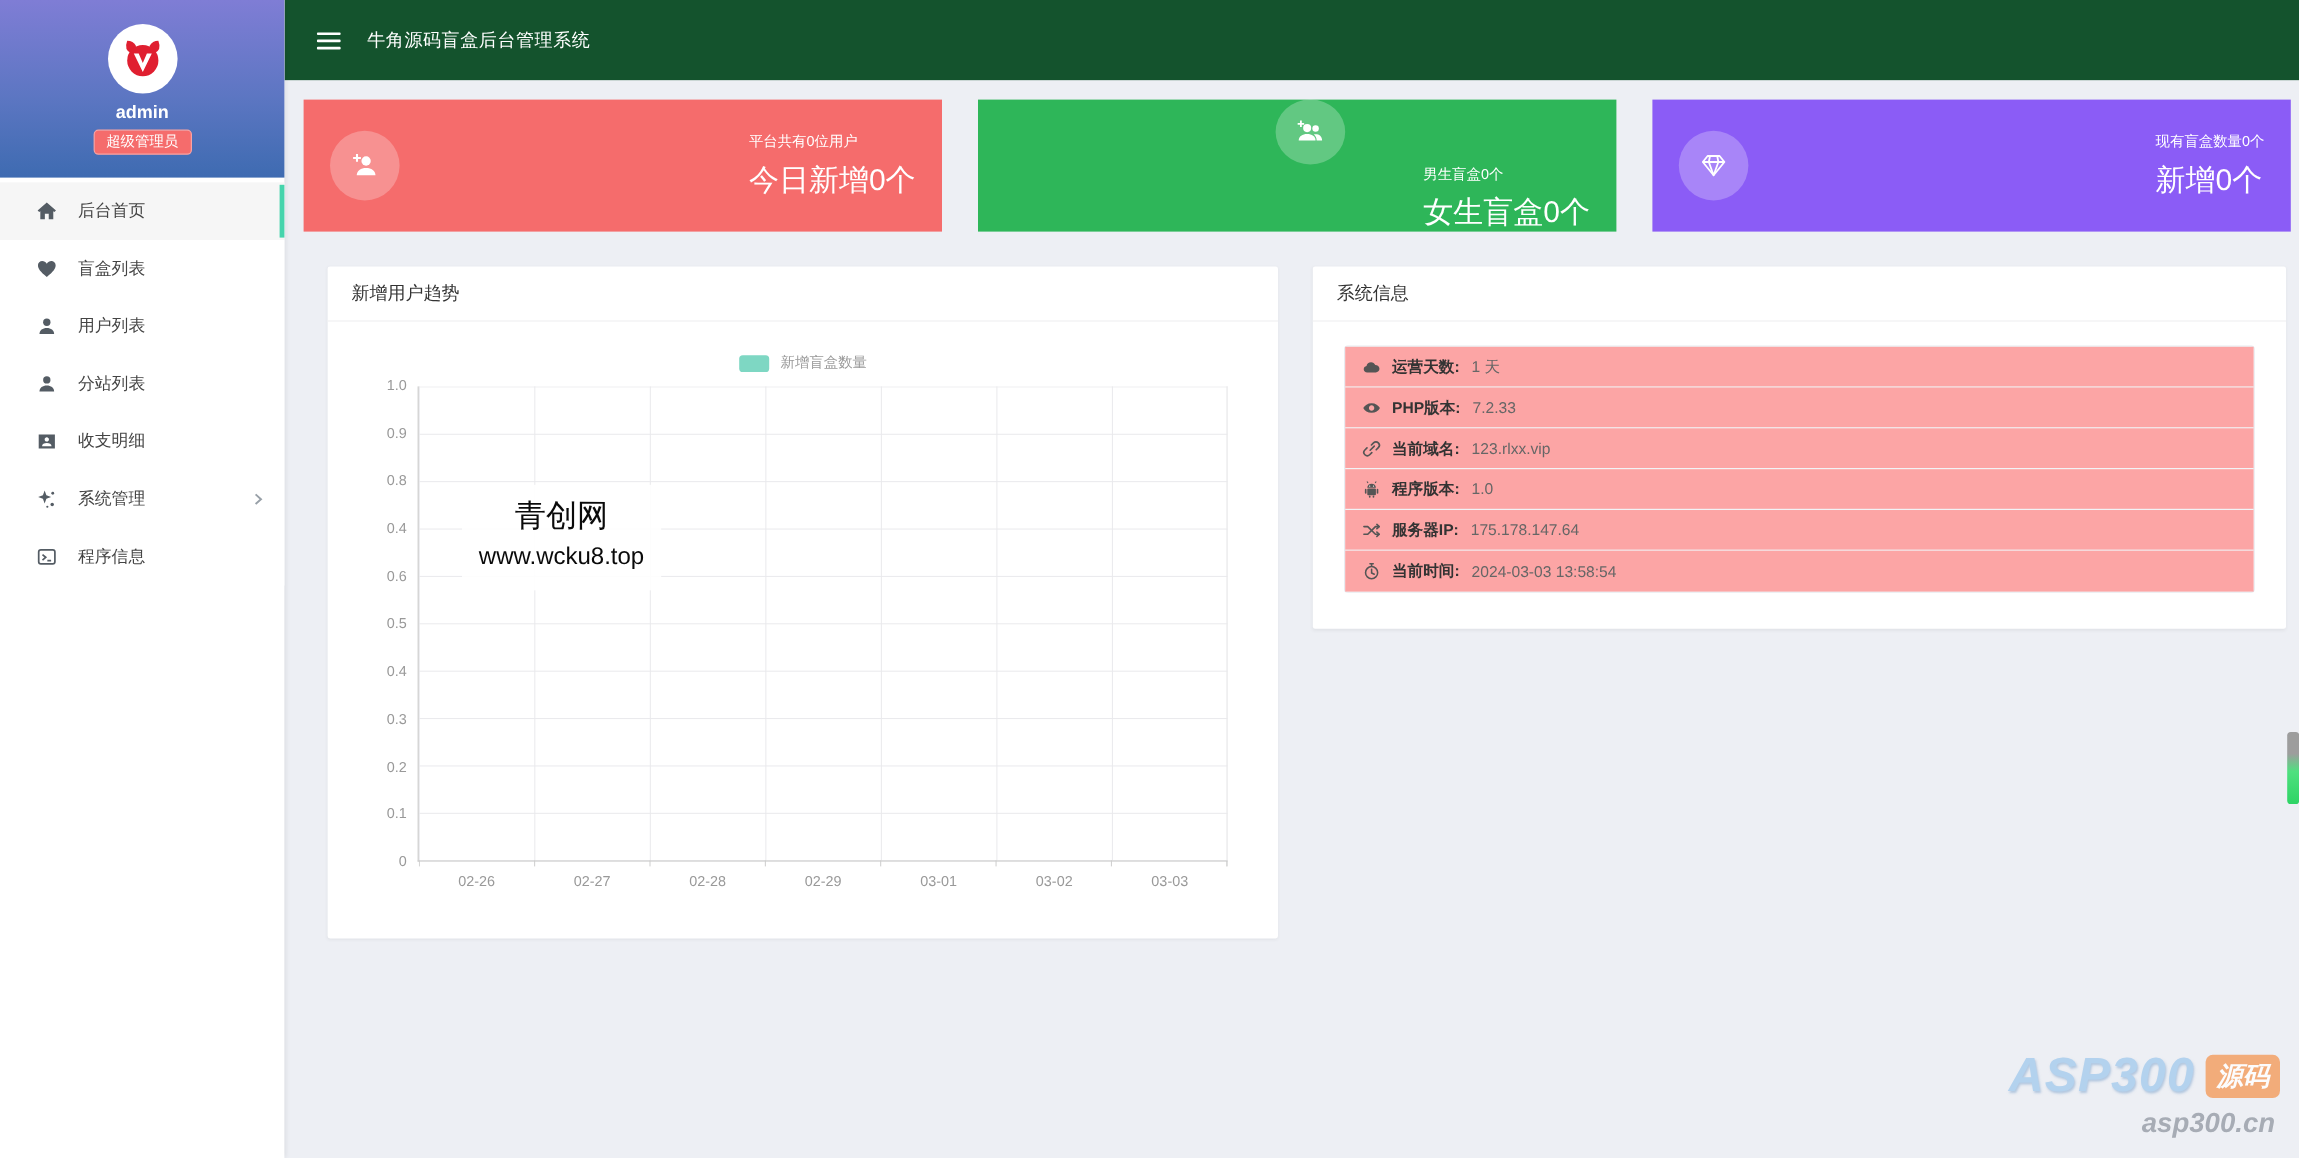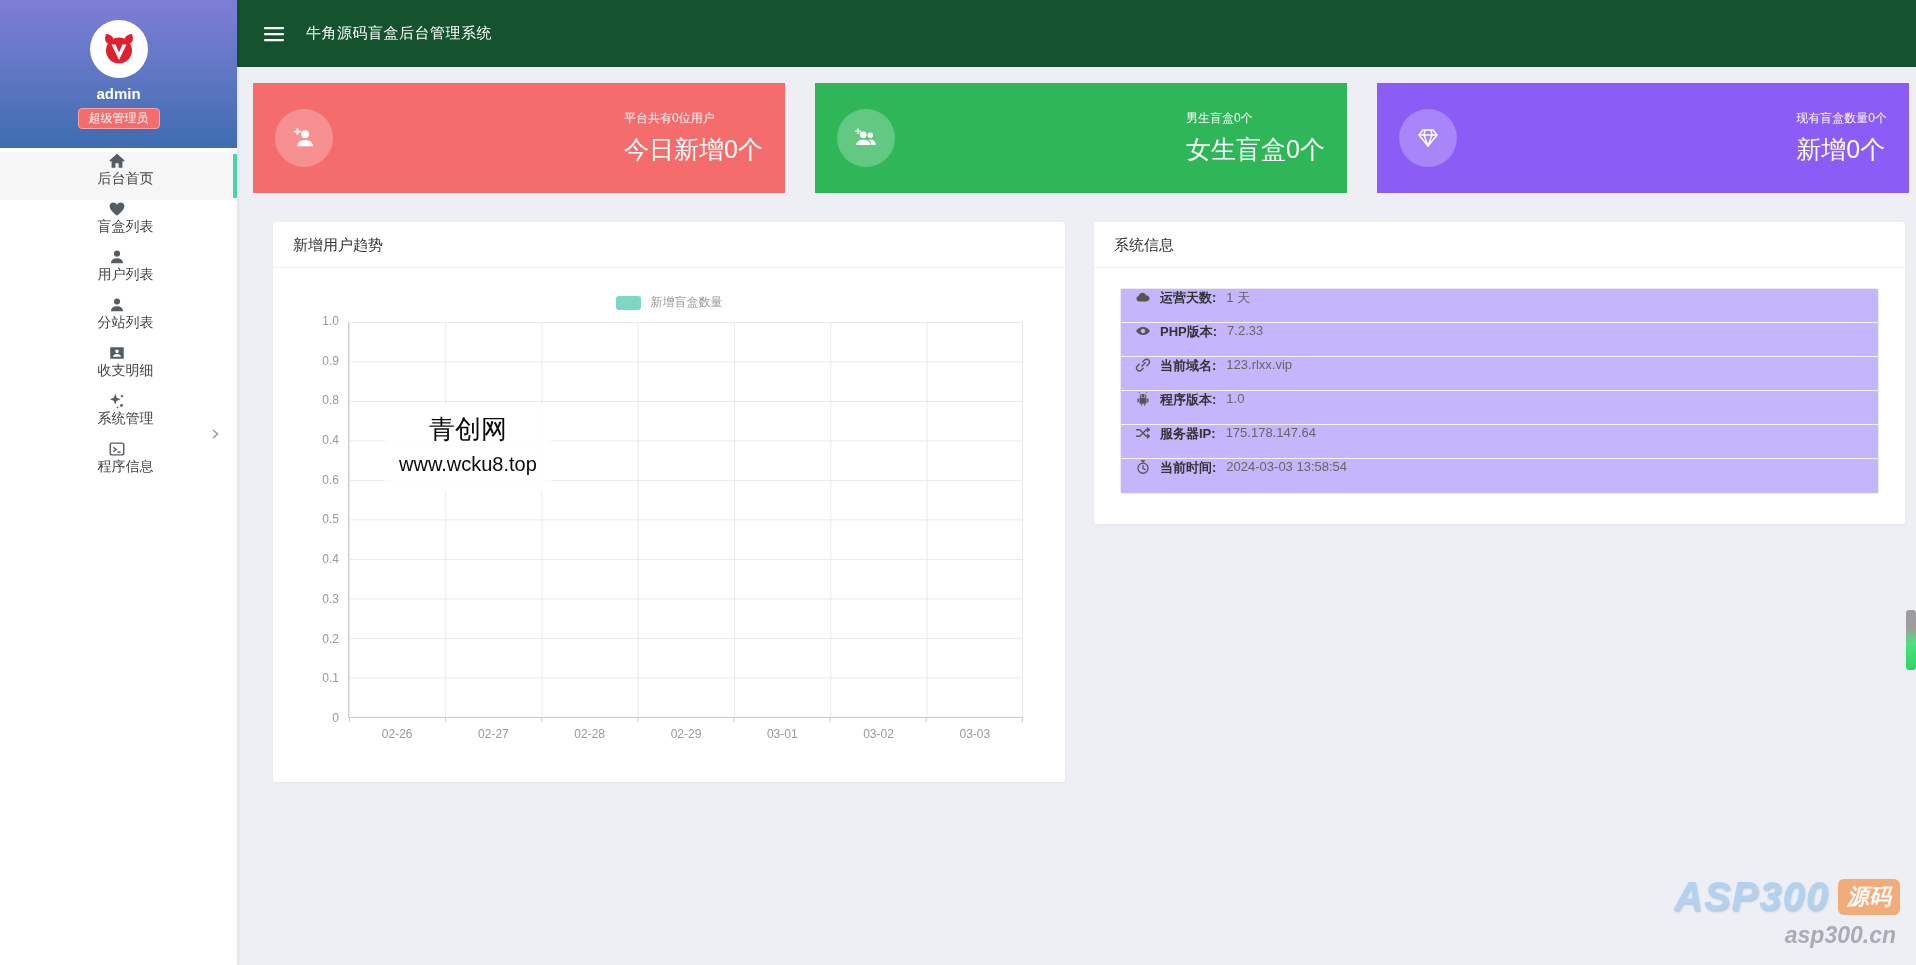--- a/index.html
+++ b/index.html
@@ -32,21 +32,21 @@
   .username { color: #fff; font-weight: bold; font-size: 15px; margin-top: 7px; }
   .role-badge {
     margin-top: 6px; background: #f56c6c; border: 1px solid #f9a3a3;
     color: #fff; font-size: 12px; padding: 2px 10px; border-radius: 4px;
     line-height: 15px;
   }
   .menu { padding-top: 4px; }
   .menu-item {
     height: 48px; display: flex; align-items: center;
     padding: 0 16px 0 30px; font-size: 14px; color: #444;
-    cursor: pointer; position: relative; background: #fff; flex-direction: column;
+    cursor: pointer; position: relative; background: #fff;
   }
   .menu-item.active { background: #f6f6f6; }
   .menu-item.active .active-bar {
     position: absolute; right: 0; top: 2px; bottom: 2px; width: 4px;
     background: #45d4ac;
   }
   .mi-icon { width: 18px; height: 18px; margin-right: 17px; color: #545c64; flex: none; }
   .mi-chevron { margin-left: auto; color: #98a0a8; }
 
   
@@ -63,21 +63,21 @@
     background: #edeff4;
   }
 
   
   .cards {
     position: absolute; left: 16px; top: 16px; width: 1656px;
     display: flex; gap: 30px;
   }
   .card { flex: 1; height: 110px; display: flex; align-items: center; color: #fff; }
   .card.red   { background: #f56c6c; }
-  .card.green { background: #2eb659; }
+  .card.green { background: #2eb659; flex-direction: column; }
   .card.blue  { background: #8b5cf6; }
   .card-icon {
     width: 58px; height: 58px; border-radius: 50%;
     background: rgba(255,255,255,.25);
     margin-left: 22px; display: flex; align-items: center; justify-content: center;
   }
   .card-text { margin-left: auto; margin-right: 22px; text-align: left; }
   .card-sub  { font-size: 12px; line-height: 16px; }
   .card-main { font-size: 25px; margin-top: 7px; }
 
@@ -135,22 +135,22 @@
     position: absolute; left: 36px; top: 82px;
     background: rgba(255,255,255,.88);
     padding: 8px 14px 10px; text-align: center; color: #0a0a0a;
   }
   .cw-line1 { font-size: 26px; line-height: 34px; }
   .cw-line2 { font-size: 20px; line-height: 36px; }
 
   
   .info-list { margin: 20px 26px 0; border: 1px solid #e8ebf0; border-radius: 3px; }
   .info-row {
-    height: 34px; display: flex; align-items: flex-start; padding: 0 14px;
-    font-size: 13px; border-bottom: 1px solid #f1f3f6; background: #c4b5fd;
+    height: 34px; display: flex; align-items: center; padding: 0 14px;
+    font-size: 13px; border-bottom: 1px solid #f1f3f6; background: #fca5a5;
   }
   .info-row:last-child { border-bottom: none; }
   .info-icon { width: 16px; height: 16px; margin-right: 9px; color: #555; flex: none; }
   .info-label { font-weight: bold; color: #333; }
   .info-value { color: #666; margin-left: 10px; }
 
   
   .corner-wm { position: absolute; right: 16px; bottom: 16px; text-align: right; font-style: italic; }
   .wm-row { display: flex; align-items: center; justify-content: space-between; gap: 9px; }
   .wm-brand {

